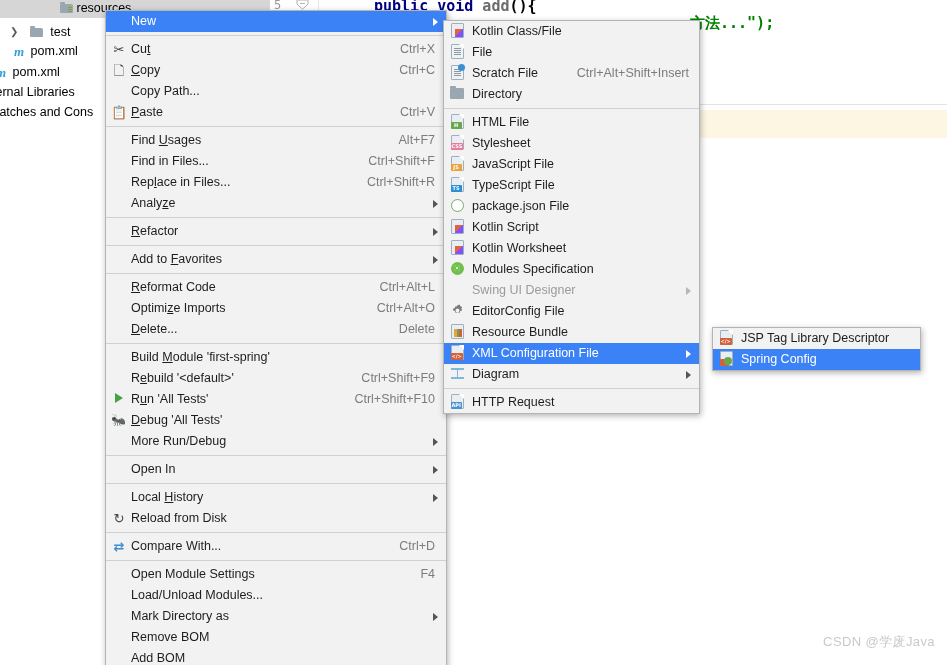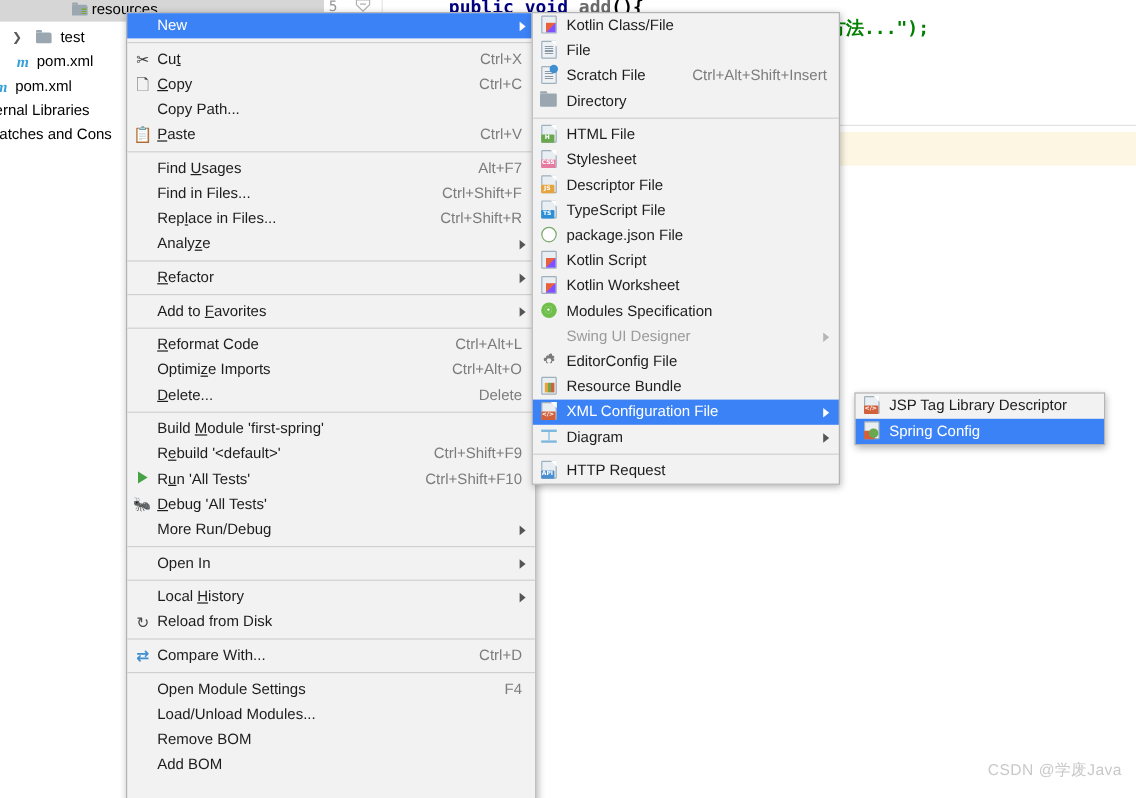--- a/index.html
+++ b/index.html
@@ -52,21 +52,21 @@
   .mi .arr:after{content:"";position:absolute;right:0;top:7px;
      border-left:5px solid #555;border-top:4px solid transparent;border-bottom:4px solid transparent;}
   .mi.sel{background:#3b82f6;color:#ffffff;}
   .mi.sel .arr:after{border-left-color:#ffffff;}
   .mi.dis .lbl{color:#9b9b9b;}
   .mi.dis .arr:after{border-left-color:#b6b6b6;}
   .sep{height:1px;background:#d0d0d0;margin:3px 0;}
   u{text-decoration:underline;}
 
   
-  #menu2{left:443px;top:10px;width:255px;}
+  #menu2{left:443px;top:20px;width:255px;}
   #menu2 .mi .lbl{left:28px;}
   #menu2 .mi .acc{right:10px;}
   
   #menu3{left:688px;top:327px;width:207px;margin-left:24px;}
   #menu3 .mi .lbl{left:28px;}
 
   
   .fi{display:inline-block;width:13px;height:15px;position:relative;vertical-align:-3px;
       background:#e9eef2;border:1px solid #9fb0bd;border-radius:1px;box-sizing:border-box;}
   .fi:before{content:"";position:absolute;right:-1px;top:-1px;border-left:5px solid transparent;border-top:5px solid #ffffff;}
@@ -306,20 +306,24 @@
 
   <div class="mi">
     <span class="lbl">Open Module Settings</span>
     <span class="acc">F4</span>
   </div>
 
   <div class="mi">
     <span class="lbl">Load/Unload Modules...</span>
   </div>
 
+  <div class="mi">
+    <span class="lbl">Mark Directory as</span>
+    <span class="arr"></span>
+  </div>
 
   <div class="mi">
     <span class="lbl">Remove BOM</span>
   </div>
 
   <div class="mi">
     <span class="lbl">Add BOM</span>
   </div>
 
 </div>
@@ -354,21 +358,21 @@
     <span class="lbl">HTML File</span>
   </div>
 
   <div class="mi">
     <span class="ico"><span class="fi"><span class="tag t-css">CSS</span></span></span>
     <span class="lbl">Stylesheet</span>
   </div>
 
   <div class="mi">
     <span class="ico"><span class="fi"><span class="tag t-js">JS</span></span></span>
-    <span class="lbl">Descriptor File</span>
+    <span class="lbl">JavaScript File</span>
   </div>
 
   <div class="mi">
     <span class="ico"><span class="fi"><span class="tag t-ts">TS</span></span></span>
     <span class="lbl">TypeScript File</span>
   </div>
 
   <div class="mi">
     <span class="ico"><span class="dot" style="background:#ffffff;border:1.5px solid #7aa86a;box-sizing:border-box;"></span></span>
     <span class="lbl">package.json File</span>

